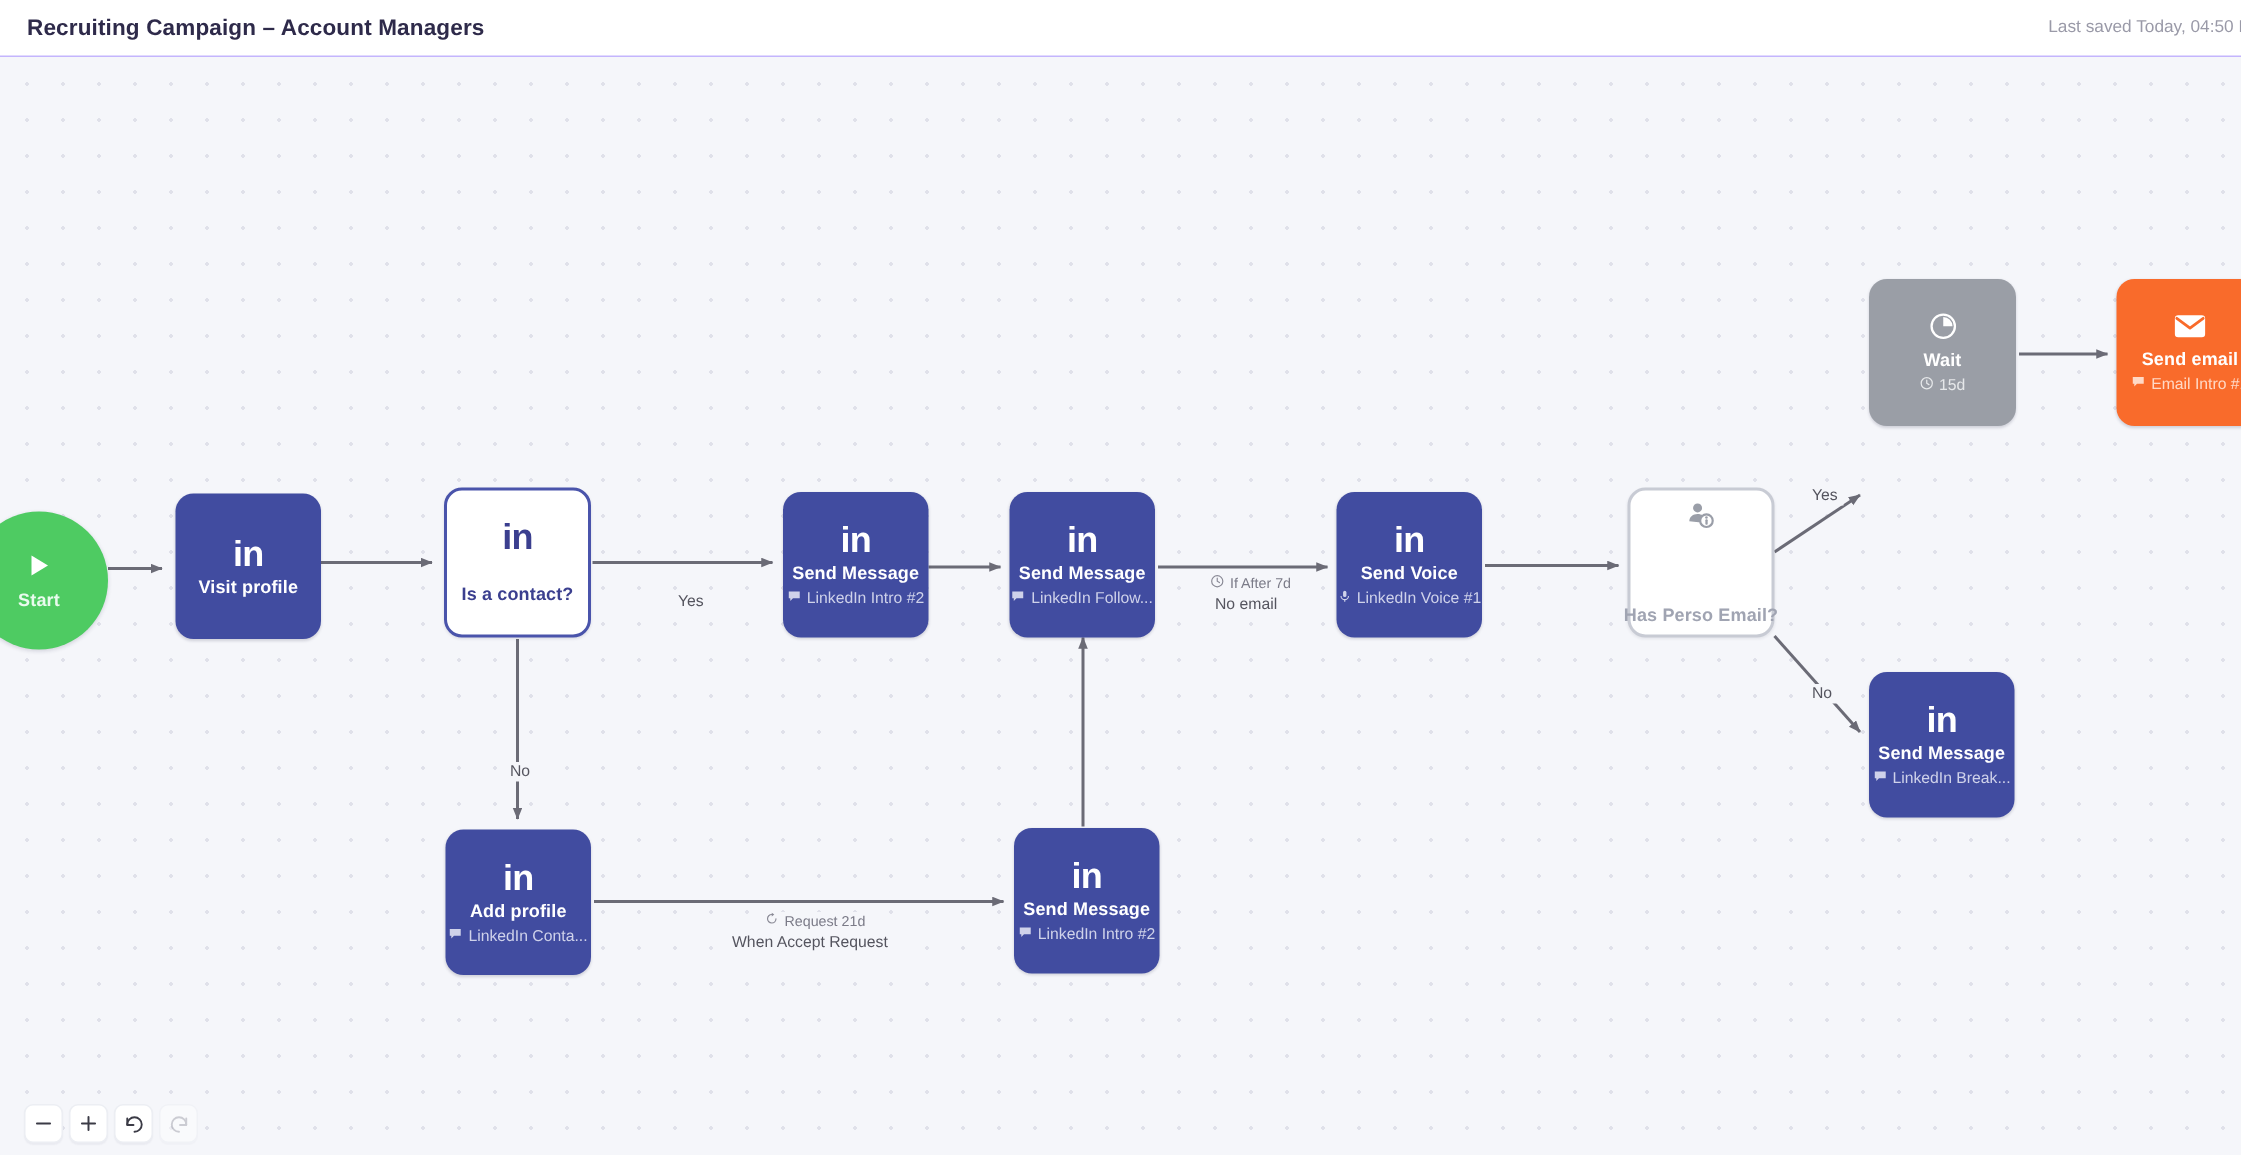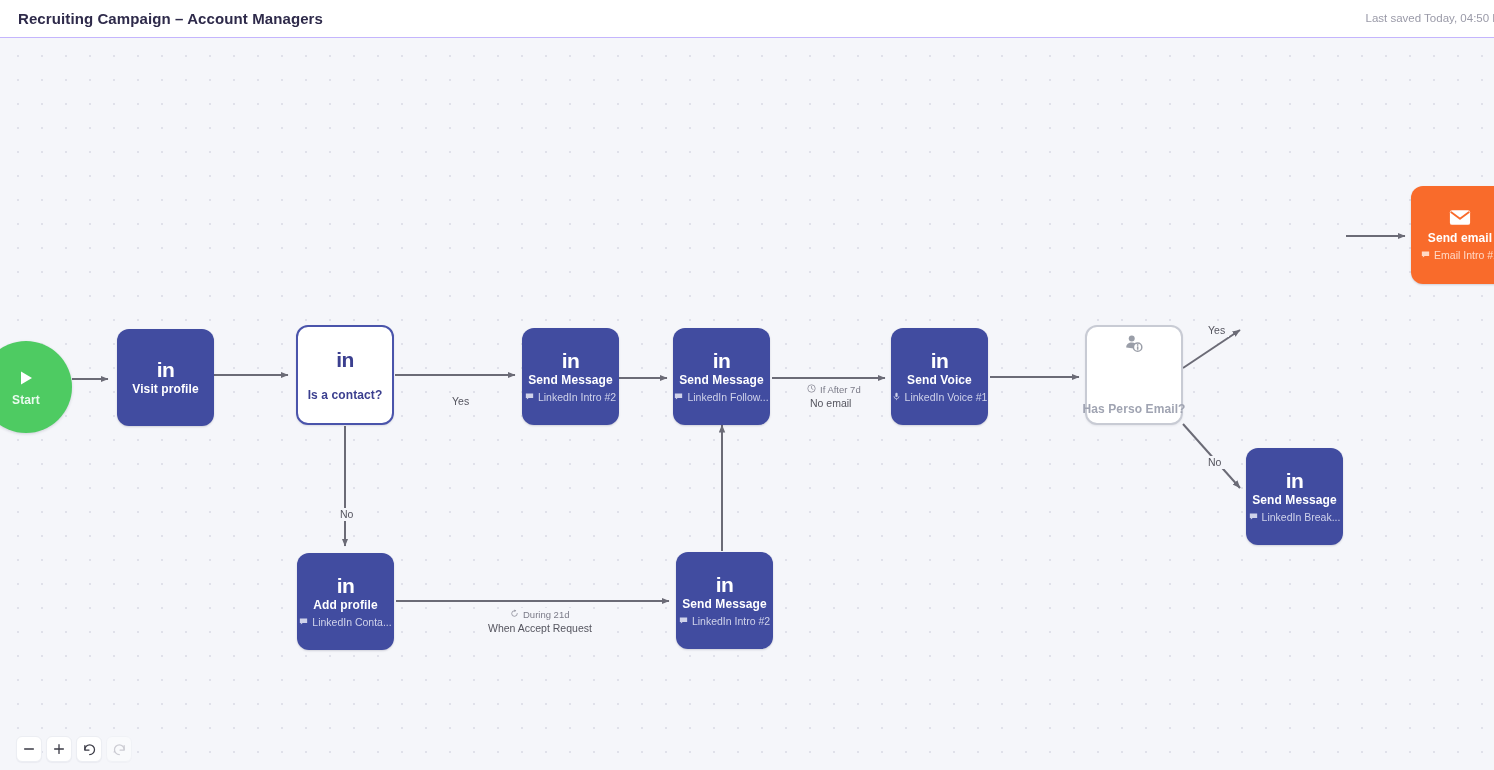--- a/index.html
+++ b/index.html
@@ -85,21 +85,21 @@
   .node-start {
     background: #4ecb62;
     border-radius: 50%;
     box-shadow: 0 1px 3px rgba(40,40,70,.18);
   }
   .node-start .title { color: #eafbe f; color: #e9fbee; font-size: 12px; }
 
   
   .in-logo {
     font-family: "Liberation Sans", sans-serif;
-    font-weight: bold; font-size: 21px;
+    font-weight: bold; font-size: 24px;
     letter-spacing: -0.5px;
     line-height: 1;
   }
   .in-white { color: #ffffff; }
   .in-blue  { color: #3b3f8f; }
 
   
   .edge-label {
     position: absolute;
     font-size: 10.5px; color: #55555f;
@@ -197,21 +197,21 @@
 
     <div class="edge-label" style="left:1204px; top:389px;">No</div>
 
     <div class="edge-label sub" style="left:506px; top:541px;">
       <span>
         <svg width="9" height="9" viewBox="0 0 16 16">
           <path d="M13,8 A5,5 0 1,1 8,3" fill="none" stroke="#8a8a96" stroke-width="1.4" stroke-linecap="round"></path>
           <path d="M8,0.8 L8,5.2 L11,3" fill="#8a8a96"></path>
         </svg>
       </span>
-      <span>During 21d</span>
+      <span>Request 21d</span>
     </div>
     <div class="edge-label" style="left:484px; top:555px;">When Accept Request</div>
 
     <div class="node node-start" style="left:-20px; top:303px; width:92px; height:92px;">
       <span class="glyph">
         <svg width="20" height="20" viewBox="0 0 20 20">
           <path d="M5,3.4 L16,10 L5,16.6 z" fill="#ffffff"></path>
         </svg>
       </span>
       <span class="title">Start</span>
@@ -274,20 +274,38 @@
           <circle cx="8.5" cy="4.6" r="3.3" fill="#9a9ea8"></circle>
           <path d="M2.4,14.4 c0,-3.4 2.8,-5.4 6.1,-5.4 c1.5,0 2.9,0.4 4,1.1 l-1.6,5.3 z" fill="#9a9ea8"></path>
           <circle cx="15" cy="14" r="4.6" fill="#ffffff" stroke="#9a9ea8" stroke-width="1.6"></circle>
           <circle cx="15" cy="11.6" r="0.95" fill="#9a9ea8"></circle>
           <rect x="14.2" y="13" width="1.7" height="4" rx="0.7" fill="#9a9ea8"></rect>
         </svg>
       </span>
       <span class="title">Has Perso Email?</span>
     </div>
 
+    <div class="node node-gray" style="left:1246px; top:148px; width:98px; height:98px;">
+      <span class="glyph">
+        <svg width="19" height="19" viewBox="0 0 20 20">
+          <circle cx="10" cy="10" r="8.2" fill="none" stroke="#ffffff" stroke-width="1.6"></circle>
+          <path d="M10,10 L10,3.5 A6.5,6.5 0 0,1 16.5,10 z" fill="#ffffff"></path>
+        </svg>
+      </span>
+      <span class="title">Wait</span>
+      <span class="subtitle">
+        <span>
+          <svg width="9" height="9" viewBox="0 0 16 16">
+            <circle cx="8" cy="8" r="6.6" fill="none" stroke="#e6e8ea" stroke-width="1.5"></circle>
+            <path d="M8,4.4 L8,8 L10.6,9.6" fill="none" stroke="#e6e8ea" stroke-width="1.5" stroke-linecap="round"></path>
+          </svg>
+        </span>
+        <span>15d</span>
+      </span>
+    </div>
 
     <div class="node node-orange" style="left:1411px; top:148px; width:98px; height:98px;">
       <span class="glyph">
         <svg width="22" height="17" viewBox="0 0 24 18">
           <rect x="1" y="1" width="22" height="16" rx="2.4" fill="#ffffff"></rect>
           <path d="M2.4,3.2 L12,10.4 L21.6,3.2" fill="none" stroke="#f96b2b" stroke-width="2" stroke-linecap="round" stroke-linejoin="round"></path>
         </svg>
       </span>
       <span class="title">Send email</span>
       <span class="subtitle">

